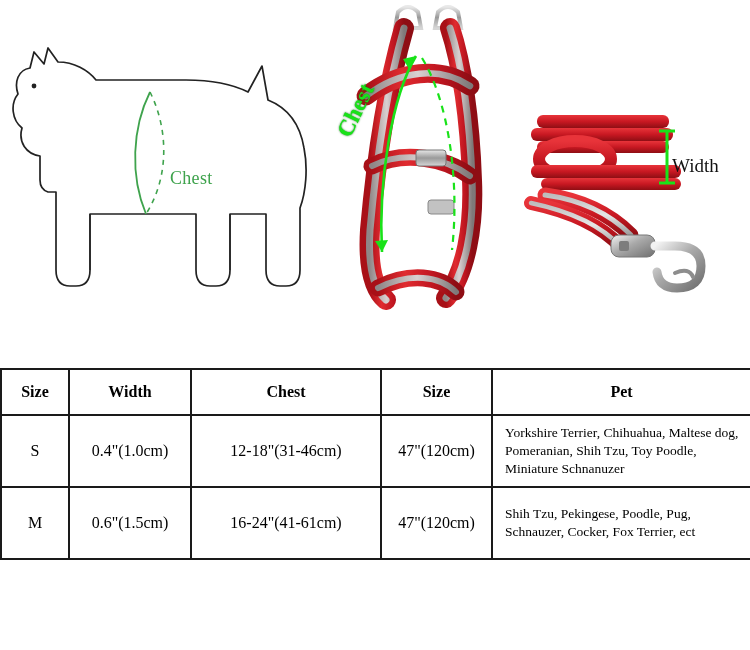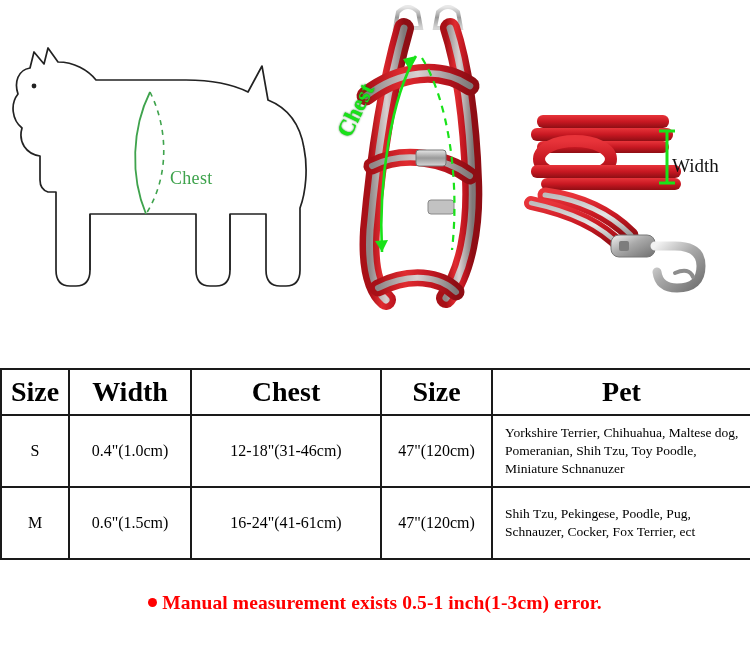--- a/index.html
+++ b/index.html
@@ -93,21 +93,21 @@
     table-layout: fixed;
   }
   #size-table th, #size-table td {
     border: 2px solid #1a1a1a;
     text-align: center;
     vertical-align: middle;
     color: #000;
   }
   #size-table thead th {
     height: 46px;
-    font-size: 28px;
+    font-size: 16px;
     font-weight: bold;
     font-family: "Liberation Serif", serif;
   }
   #size-table tbody td {
     height: 72px;
     font-size: 16px;
     font-family: "Liberation Serif", serif;
   }
   #size-table tbody td.pet-cell {
     font-size: 13.5px;
@@ -306,17 +306,14 @@
       <tr>
         <td>M</td>
         <td>0.6"(1.5cm)</td>
         <td>16-24"(41-61cm)</td>
         <td>47"(120cm)</td>
         <td class="pet-cell">Shih Tzu, Pekingese, Poodle, Pug, Schnauzer, Cocker, Fox Terrier, ect</td>
       </tr>
     </tbody>
   </table>
 
-  <div id="footnote">
-    <span class="bullet"></span><span>Manual measurement exists 0.5-1 inch(1-3cm) error.</span>
-  </div>
 
 </div>
 
 </body></html>

